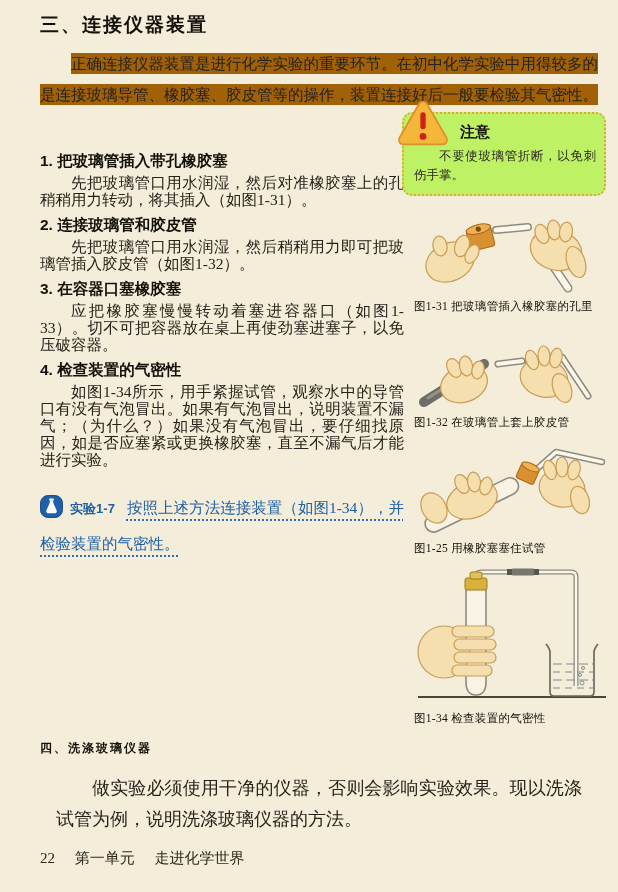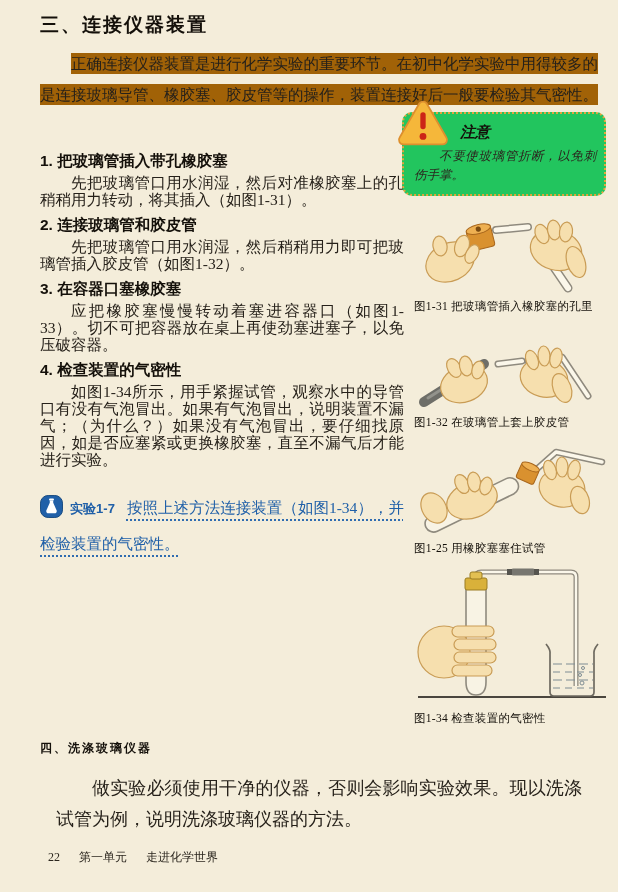--- a/index.html
+++ b/index.html
@@ -34,21 +34,21 @@
     margin-right:12px;color:#2060a8;
   }
   .exp-text{
     text-decoration:underline dotted #2f6cb0;text-decoration-thickness:1.5px;
     text-underline-offset:6px;
   }
   
   .right-col{position:absolute;left:398px;top:100px;width:208px;}
   .notice{
     position:relative;margin:12px 0 0 4px;border:2px dotted #e4a43c;border-radius:10px;
-    padding:9px 8px 9px 10px;min-height:58px;background:#22c55e;font-style:italic;
+    padding:9px 8px 9px 10px;min-height:58px;background:#bef264;
   }
   .warn-tri{position:absolute;left:-8px;top:-16px;line-height:0;}
   .notice-title{
     font-family:"Liberation Sans",sans-serif;font-weight:bold;font-size:15px;
     color:#14100a;margin:0 0 5px 46px;
   }
   .notice-body{margin:0;font-size:12.5px;line-height:19px;text-indent:2em;text-align:justify;color:#2b261e;}
   figure{margin:12px;padding:0;}
   figure svg{display:block;}
   figcaption{
@@ -57,21 +57,21 @@
   }
   .fig31{margin-top:18px;} .fig32{margin-top:22px;} .fig33{margin-top:12px;} .fig34{margin-top:12px;}
   
   .bottom-block{position:absolute;left:40px;top:740px;width:558px;}
   .sec-title-2{
     font-family:"Liberation Sans",sans-serif;font-size:12px;font-weight:bold;
     color:#14100a;margin:0 0 12px 0;letter-spacing:2px;
   }
   .bottom-p{margin:16px;font-size:18px;line-height:31px;text-indent:2em;text-align:justify;}
   
-  .footer{position:absolute;left:48px;top:849px;font-size:12px;color:#2b261e;}
+  .footer{position:absolute;left:40px;top:849px;font-size:15px;color:#2b261e;}
   .footer span{margin-right:16px;}
 </style>
 </head>
 <body>
 
 <div class="page">
 
   <div class="top-block">
     <h1 class="sec-title">三、连接仪器装置</h1>
     <p class="intro"><span class="hl">正确连接仪器装置是进行化学实验的重要环节。在初中化学实验中用得较多的是连接玻璃导管、橡胶塞、胶皮管等的操作，装置连接好后一般要检验其气密性。</span></p>

